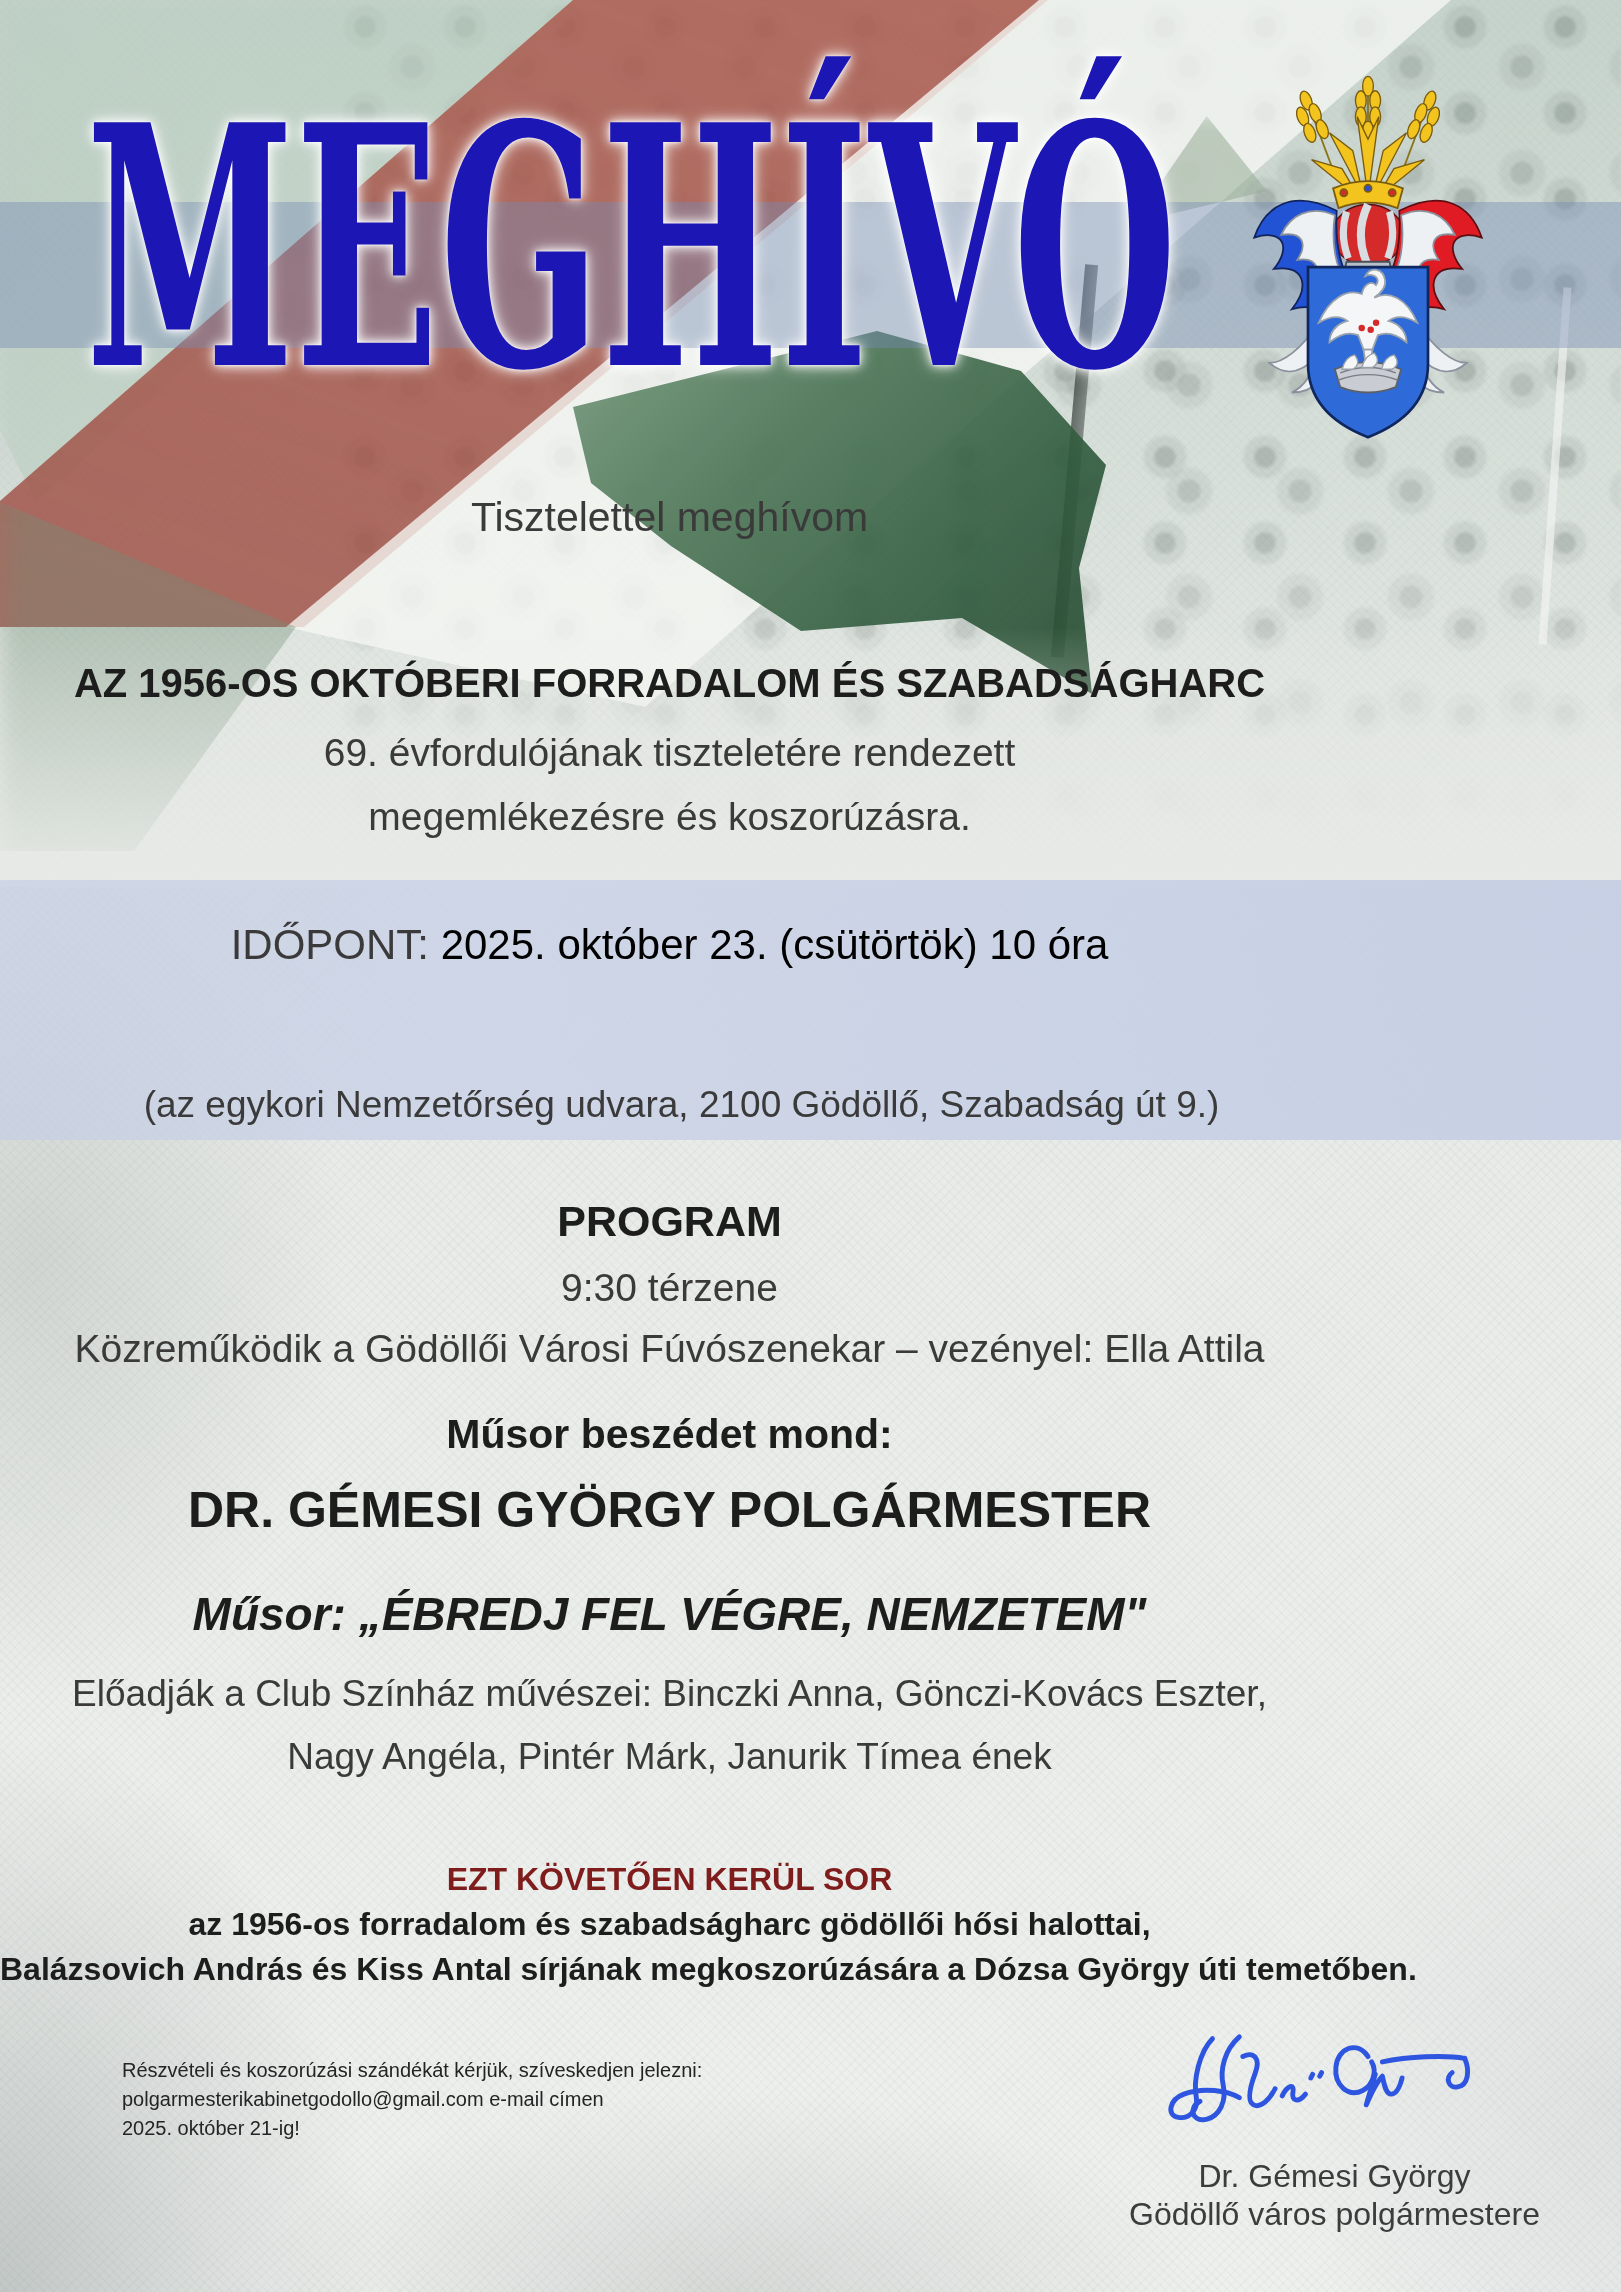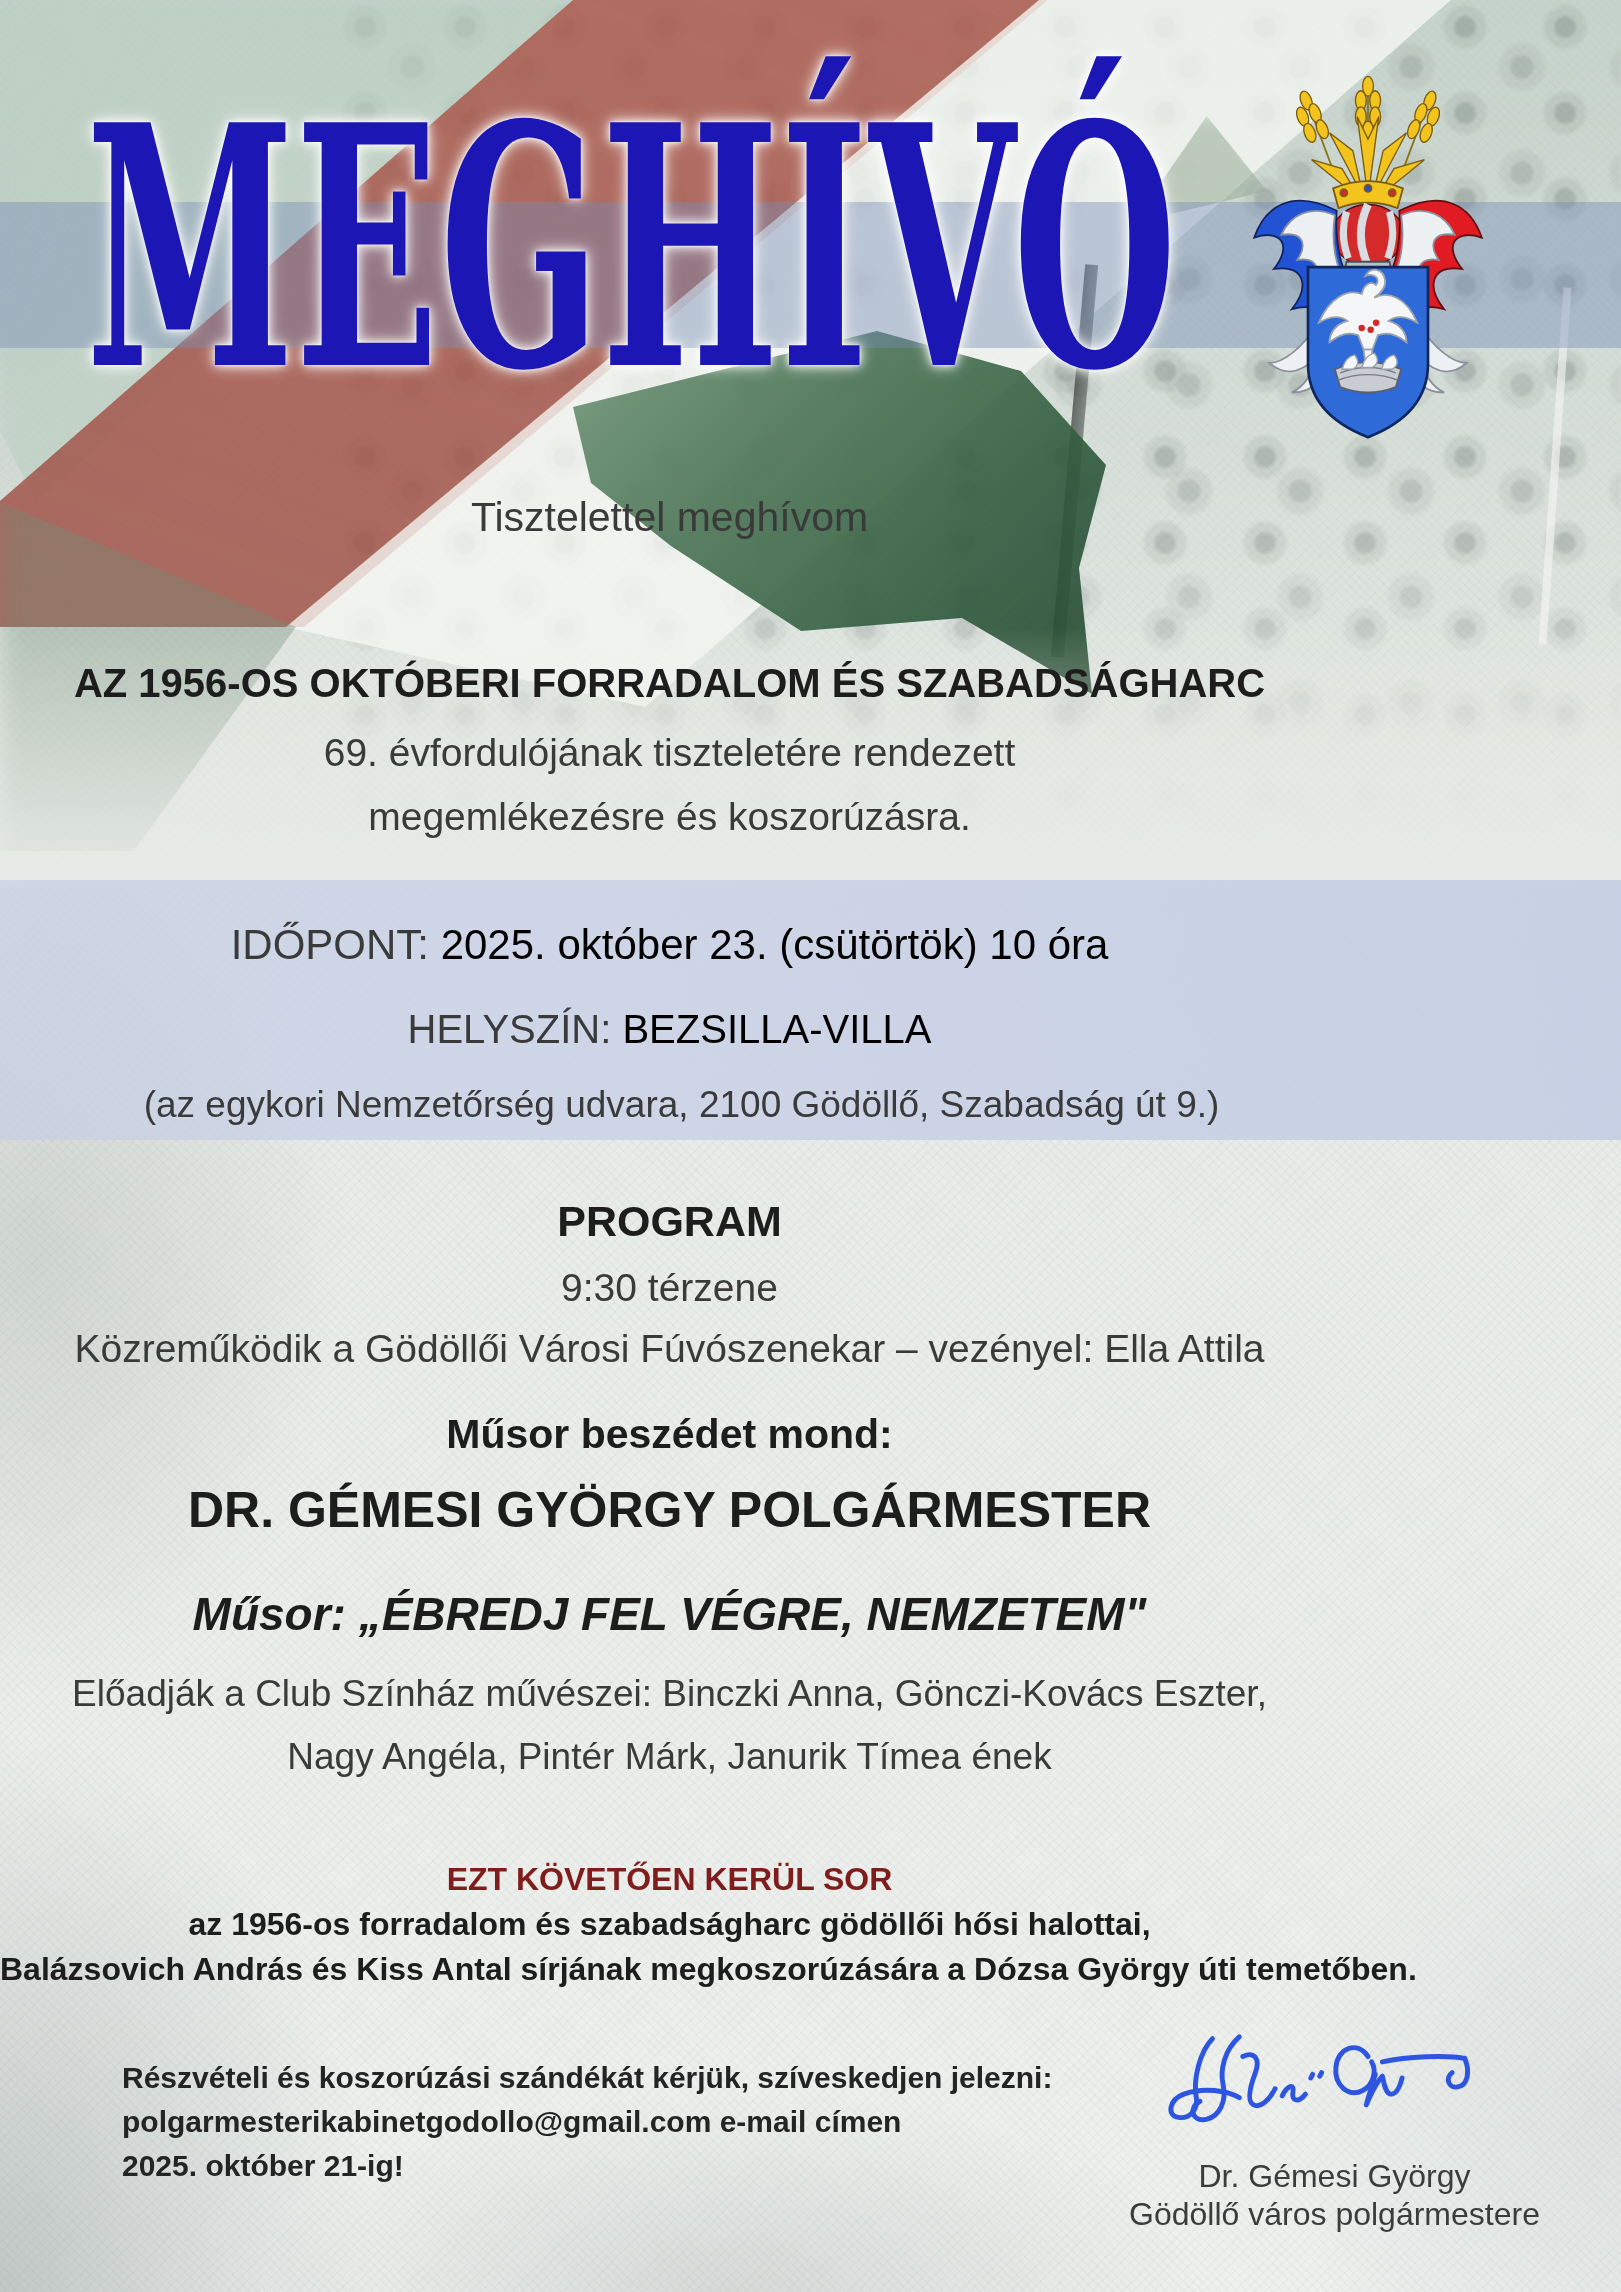--- a/index.html
+++ b/index.html
@@ -83,21 +83,21 @@
   .l-koz      {top:1327px;font-size:39px;}
   .l-unnepi   {top:1411px;font-size:41px;font-weight:bold;color:#1d1d1d;}
   .l-speaker  {top:1481px;font-size:50px;font-weight:bold;color:#1d1d1d;}
   .l-musor    {top:1587px;font-size:46px;font-weight:bold;font-style:italic;color:#1d1d1d;}
   .l-perf1    {top:1673px;font-size:37px;}
   .l-perf2    {top:1736px;font-size:37px;}
   .l-ezt      {top:1861px;font-size:32px;font-weight:bold;color:#7f1d1d;}
   .l-hosi     {top:1906px;font-size:32px;font-weight:bold;color:#1d1d1d;}
   .l-balazs   {top:1951px;font-size:32px;font-weight:bold;color:#1d1d1d;}
 
-  .rsvp{position:absolute;left:122px;top:2056px;z-index:5;font-size:30px;font-weight:bold;
+  .rsvp{position:absolute;left:122px;top:2056px;z-index:5;font-size:20px;font-weight:normal;
         color:#242424;line-height:1.46;white-space:nowrap;}
 
   .sig-block{position:absolute;left:1048px;top:2158px;width:573px;z-index:5;
         text-align:center;font-size:32px;color:#3c3c3c;line-height:1.18;}
   .signature{position:absolute;left:1157px;top:2026px;z-index:5;}
 
   .crest{position:absolute;left:1229px;top:54px;z-index:5;}
 </style>
 </head>
 <body>
@@ -217,24 +217,20 @@
 
   <div class="line l-invite">Tisztelettel meghívom</div>
   <div class="line l-head">AZ 1956-OS OKTÓBERI FORRADALOM ÉS SZABADSÁGHARC</div>
   <div class="line l-anniv">69. évfordulójának tiszteletére rendezett</div>
   <div class="line l-comm">megemlékezésre és koszorúzásra.</div>
 
   <div class="line l-time">
     <span>IDŐPONT:</span>
      <span class="b">2025. október 23. (csütörtök) 10 óra</span>
   </div>
-  <div class="line l-place">
-    <span>HELYSZÍN:</span>
-     <span class="b">BEZSILLA-VILLA</span>
-  </div>
   <div class="line l-addr">(az egykori Nemzetőrség udvara, 2100 Gödöllő, Szabadság út 9.)</div>
 
   <div class="line l-prog">PROGRAM</div>
   <div class="line l-ter">9:30 térzene</div>
   <div class="line l-koz">Közreműködik a Gödöllői Városi Fúvószenekar – vezényel: Ella Attila</div>
   <div class="line l-unnepi">Műsor beszédet mond:</div>
   <div class="line l-speaker">DR. GÉMESI GYÖRGY POLGÁRMESTER</div>
   <div class="line l-musor">Műsor: „ÉBREDJ FEL VÉGRE, NEMZETEM"</div>
   <div class="line l-perf1">Előadják a Club Színház művészei: Binczki Anna, Gönczi-Kovács Eszter,</div>
   <div class="line l-perf2">Nagy Angéla, Pintér Márk, Janurik Tímea ének</div>

